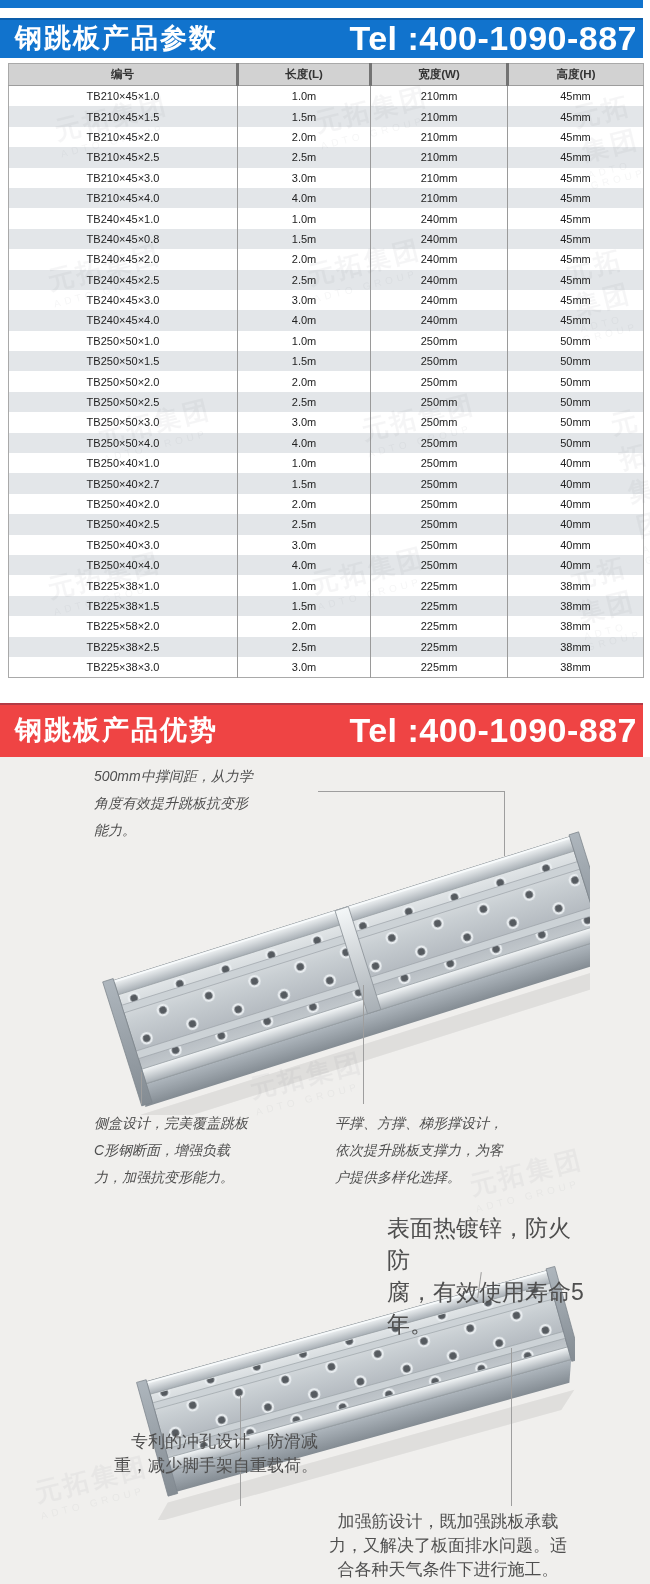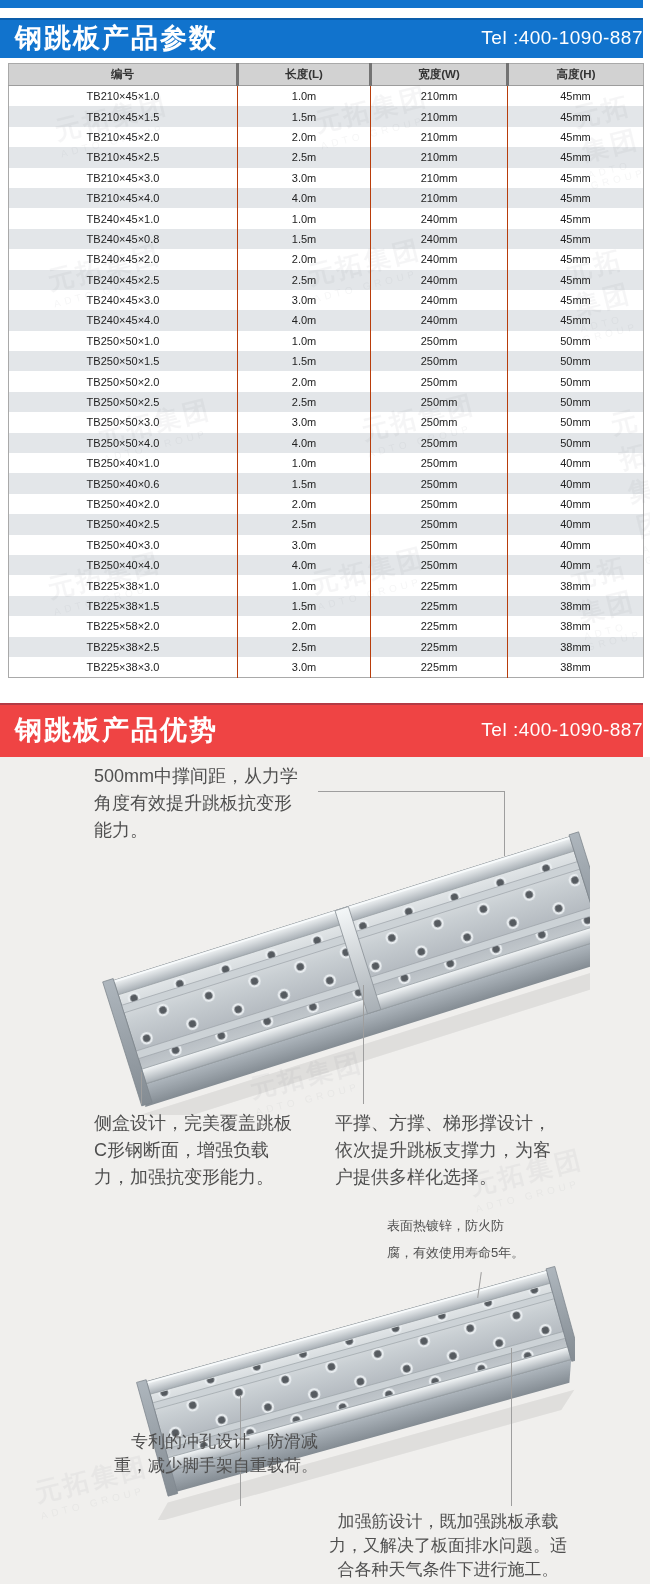--- a/index.html
+++ b/index.html
@@ -7,51 +7,51 @@
     width:650px;height:1584px;position:relative;overflow:hidden;
     background:#ffffff;
     font-family:"Liberation Sans","DejaVu Sans",sans-serif;
     -webkit-font-smoothing:antialiased;
   }
   .abs{position:absolute;}
   
   .blue-bar{
     left:0;width:643px;background:#1173cd;color:#fff;
     display:flex;align-items:center;justify-content:space-between;
-    box-sizing:border-box;padding:0 0 0 15px;
+    box-sizing:border-box;padding:0 6px 0 15px;
     box-shadow:inset 0 2px 0 rgba(0,30,70,.25);
   }
   .top-strip{left:0;top:0;width:643px;height:8px;background:#1173cd;}
   #bar1{top:18px;height:40px;}
   #bar2{top:703px;height:54px;}
   .bar-title{font-size:27px;font-weight:bold;letter-spacing:2px;white-space:nowrap;}
-  .bar-tel{font-size:19px;font-weight:normal;letter-spacing:.5px;white-space:nowrap;}
+  .bar-tel{font-size:34px;font-weight:bold;letter-spacing:.5px;white-space:nowrap;}
   
   .table-wrap{left:8px;top:63px;width:635px;height:634px;}
   table{width:100%;border-collapse:collapse;table-layout:fixed;
-    border:1px solid #a9a9a9;background:#c2410c;}
+    border:1px solid #a9a9a9;background:#a3a3a3;}
   th{
     height:21px;background:#d2d2d2;color:#333;font-size:11.5px;font-weight:bold;
     text-align:center;padding:0;border-left:3px solid #737373;border-bottom:1px solid #9d9d9d;
   }
   th:first-child{border-left:none;}
   td{
     height:20.4px;font-size:11px;color:#222;text-align:center;padding:0;
     border-left:1px solid rgba(0,0,0,.05);white-space:nowrap;overflow:hidden;
   }
   td:first-child{border-left:none;}
   tbody tr:nth-child(even){background:#e3e6e9;}
   tbody tr:nth-child(odd){background:#ffffff;}
   
   .section2{left:0;top:757px;width:650px;height:827px;background:#f0efed;}
   .note{
     color:#4f4f4f;white-space:pre-line;
   }
-  .note-lg{font-size:18px;line-height:27px;}
-  .note-md{font-size:13px;line-height:27px;}
+  .note-lg{font-size:14px;line-height:27px;font-style:italic;}
+  .note-md{font-size:23px;line-height:32px;}
   .note-sm{font-size:17px;line-height:24px;}
   .callout{background:#9e9e9e;}
   
   #wm-layer{left:0;top:0;width:650px;height:1584px;pointer-events:none;}
   .wm{position:absolute;opacity:.055;color:#5c636a;transform:rotate(-14deg);text-align:left;}
   .wm-cn{font-size:26px;font-weight:bold;letter-spacing:3px;}
   .wm-en{font-size:10px;letter-spacing:4px;}
   svg{display:block;}
 </style>
 </head>
@@ -189,21 +189,21 @@
           <td>250mm</td>
           <td>50mm</td>
         </tr>
         <tr>
           <td>TB250×40×1.0</td>
           <td>1.0m</td>
           <td>250mm</td>
           <td>40mm</td>
         </tr>
         <tr>
-          <td>TB250×40×0.6</td>
+          <td>TB250×40×2.7</td>
           <td>1.5m</td>
           <td>250mm</td>
           <td>40mm</td>
         </tr>
         <tr>
           <td>TB250×40×2.0</td>
           <td>2.0m</td>
           <td>250mm</td>
           <td>40mm</td>
         </tr>

